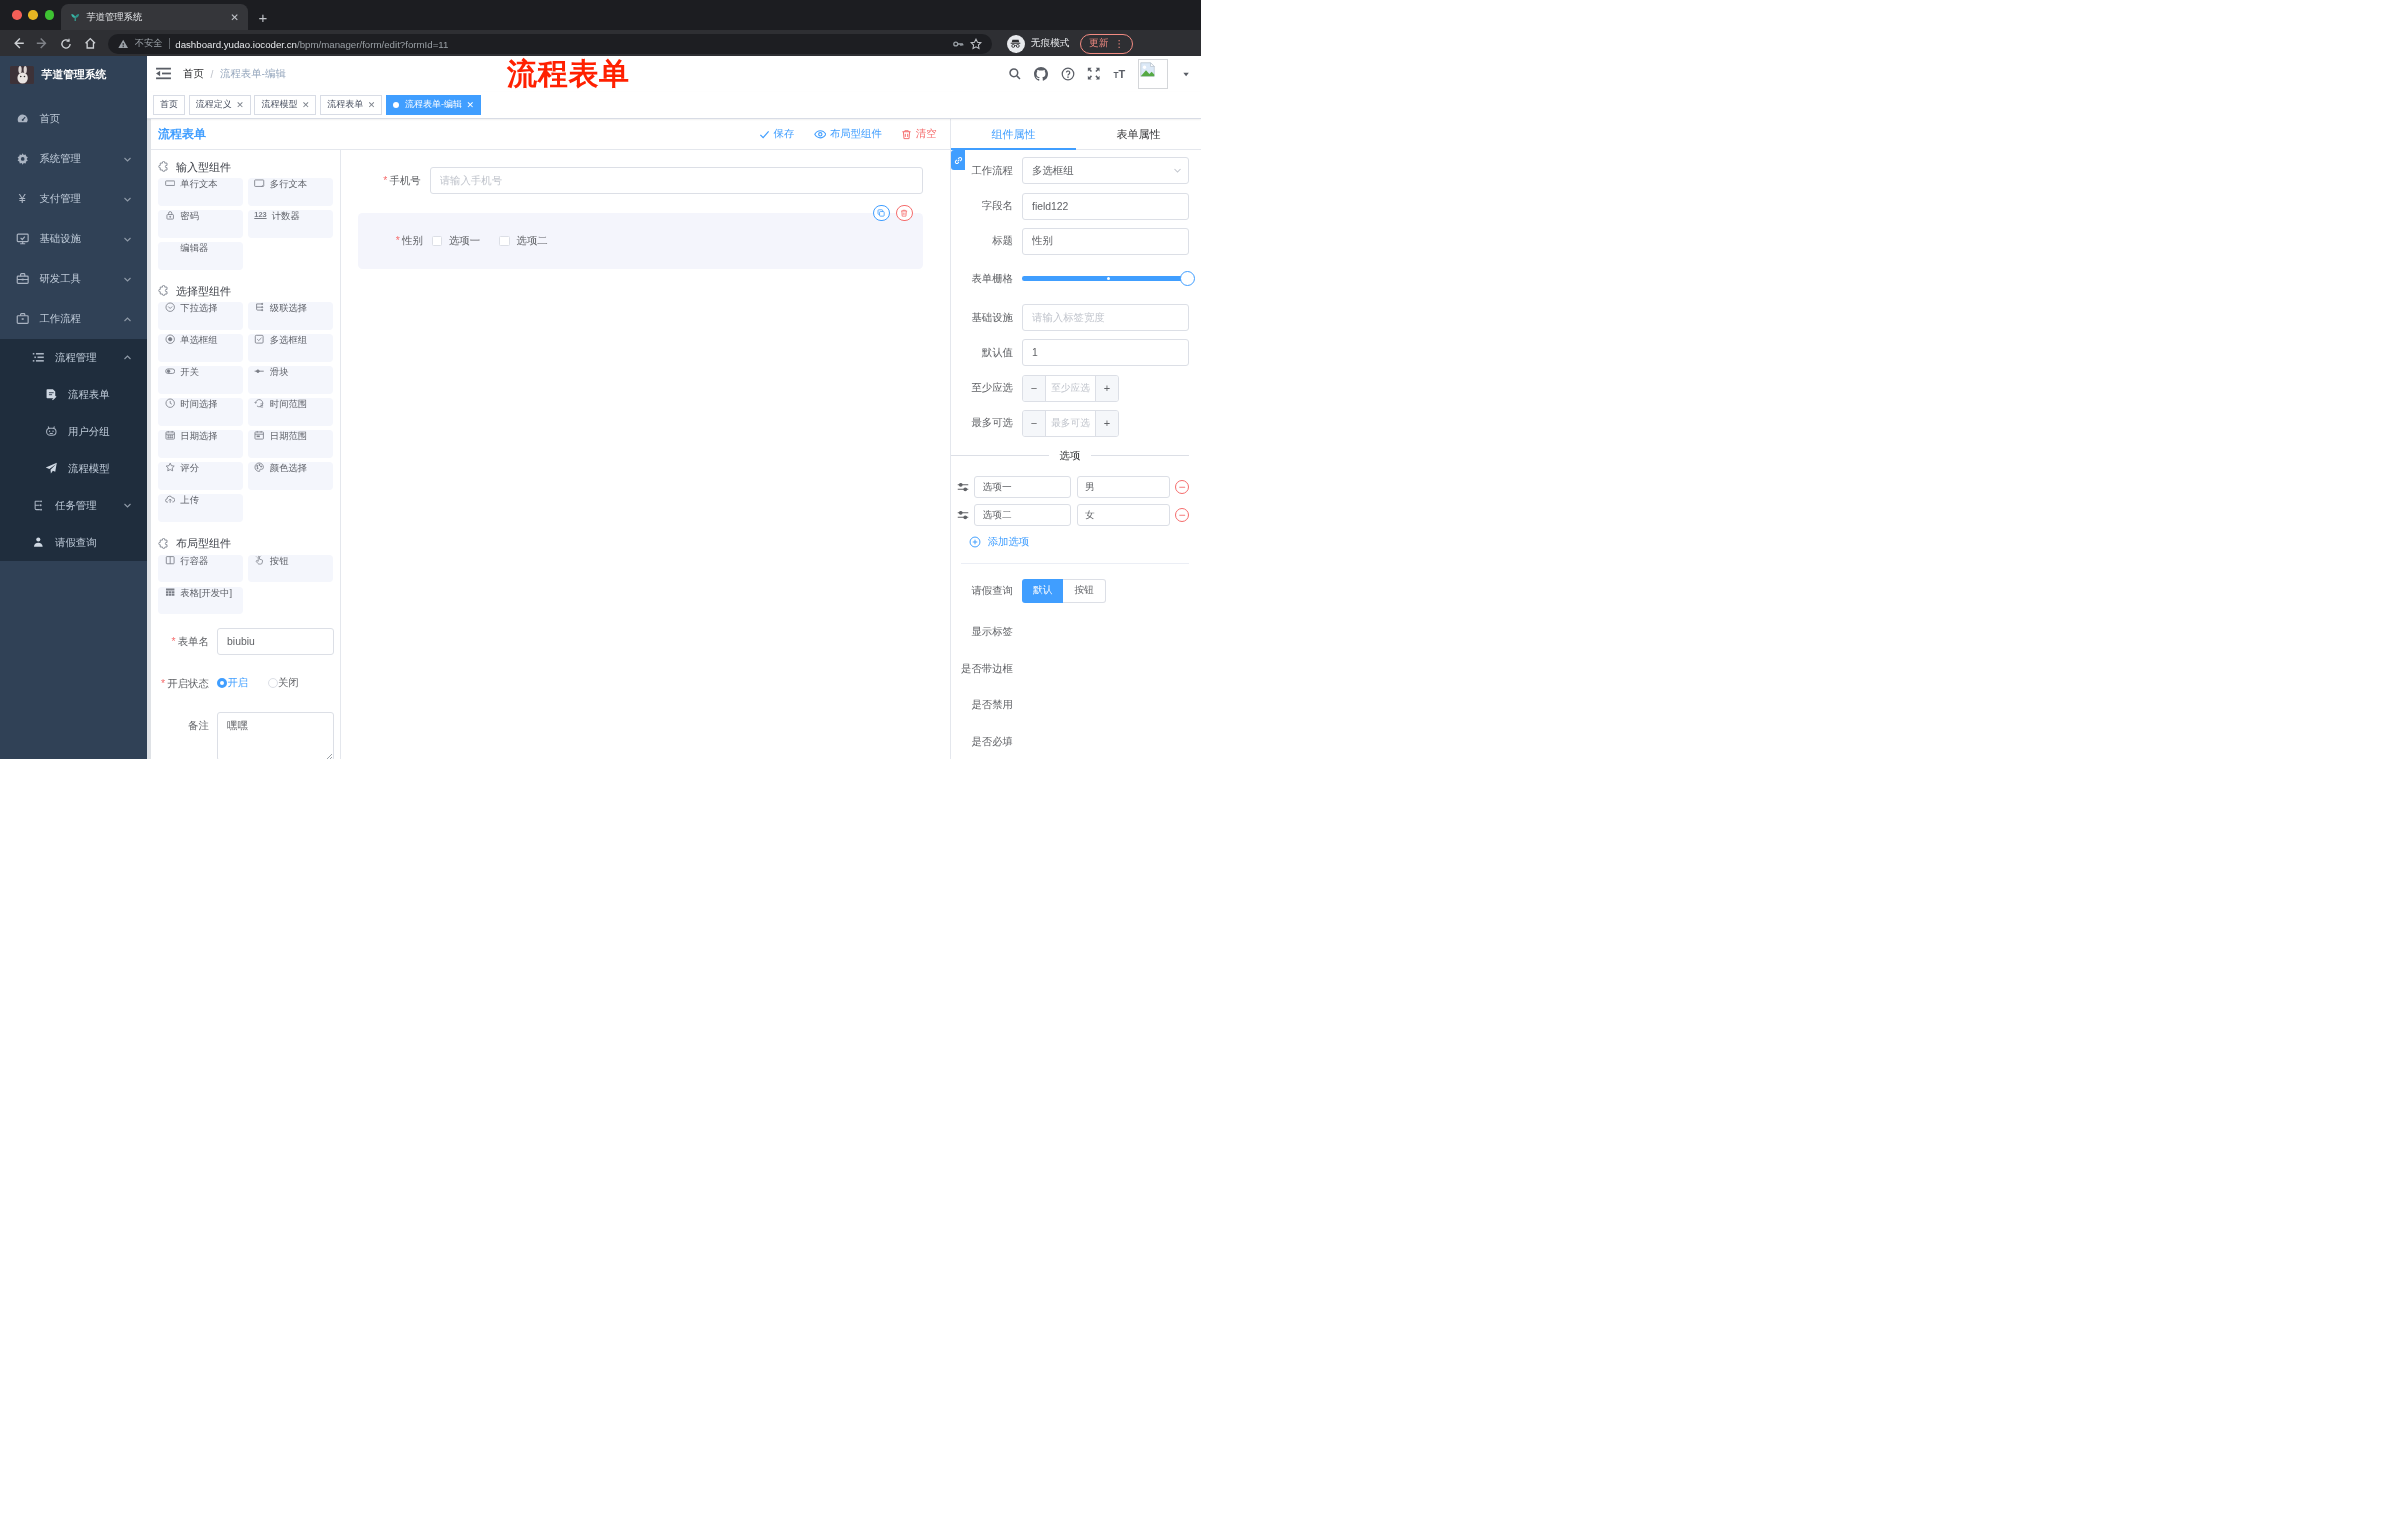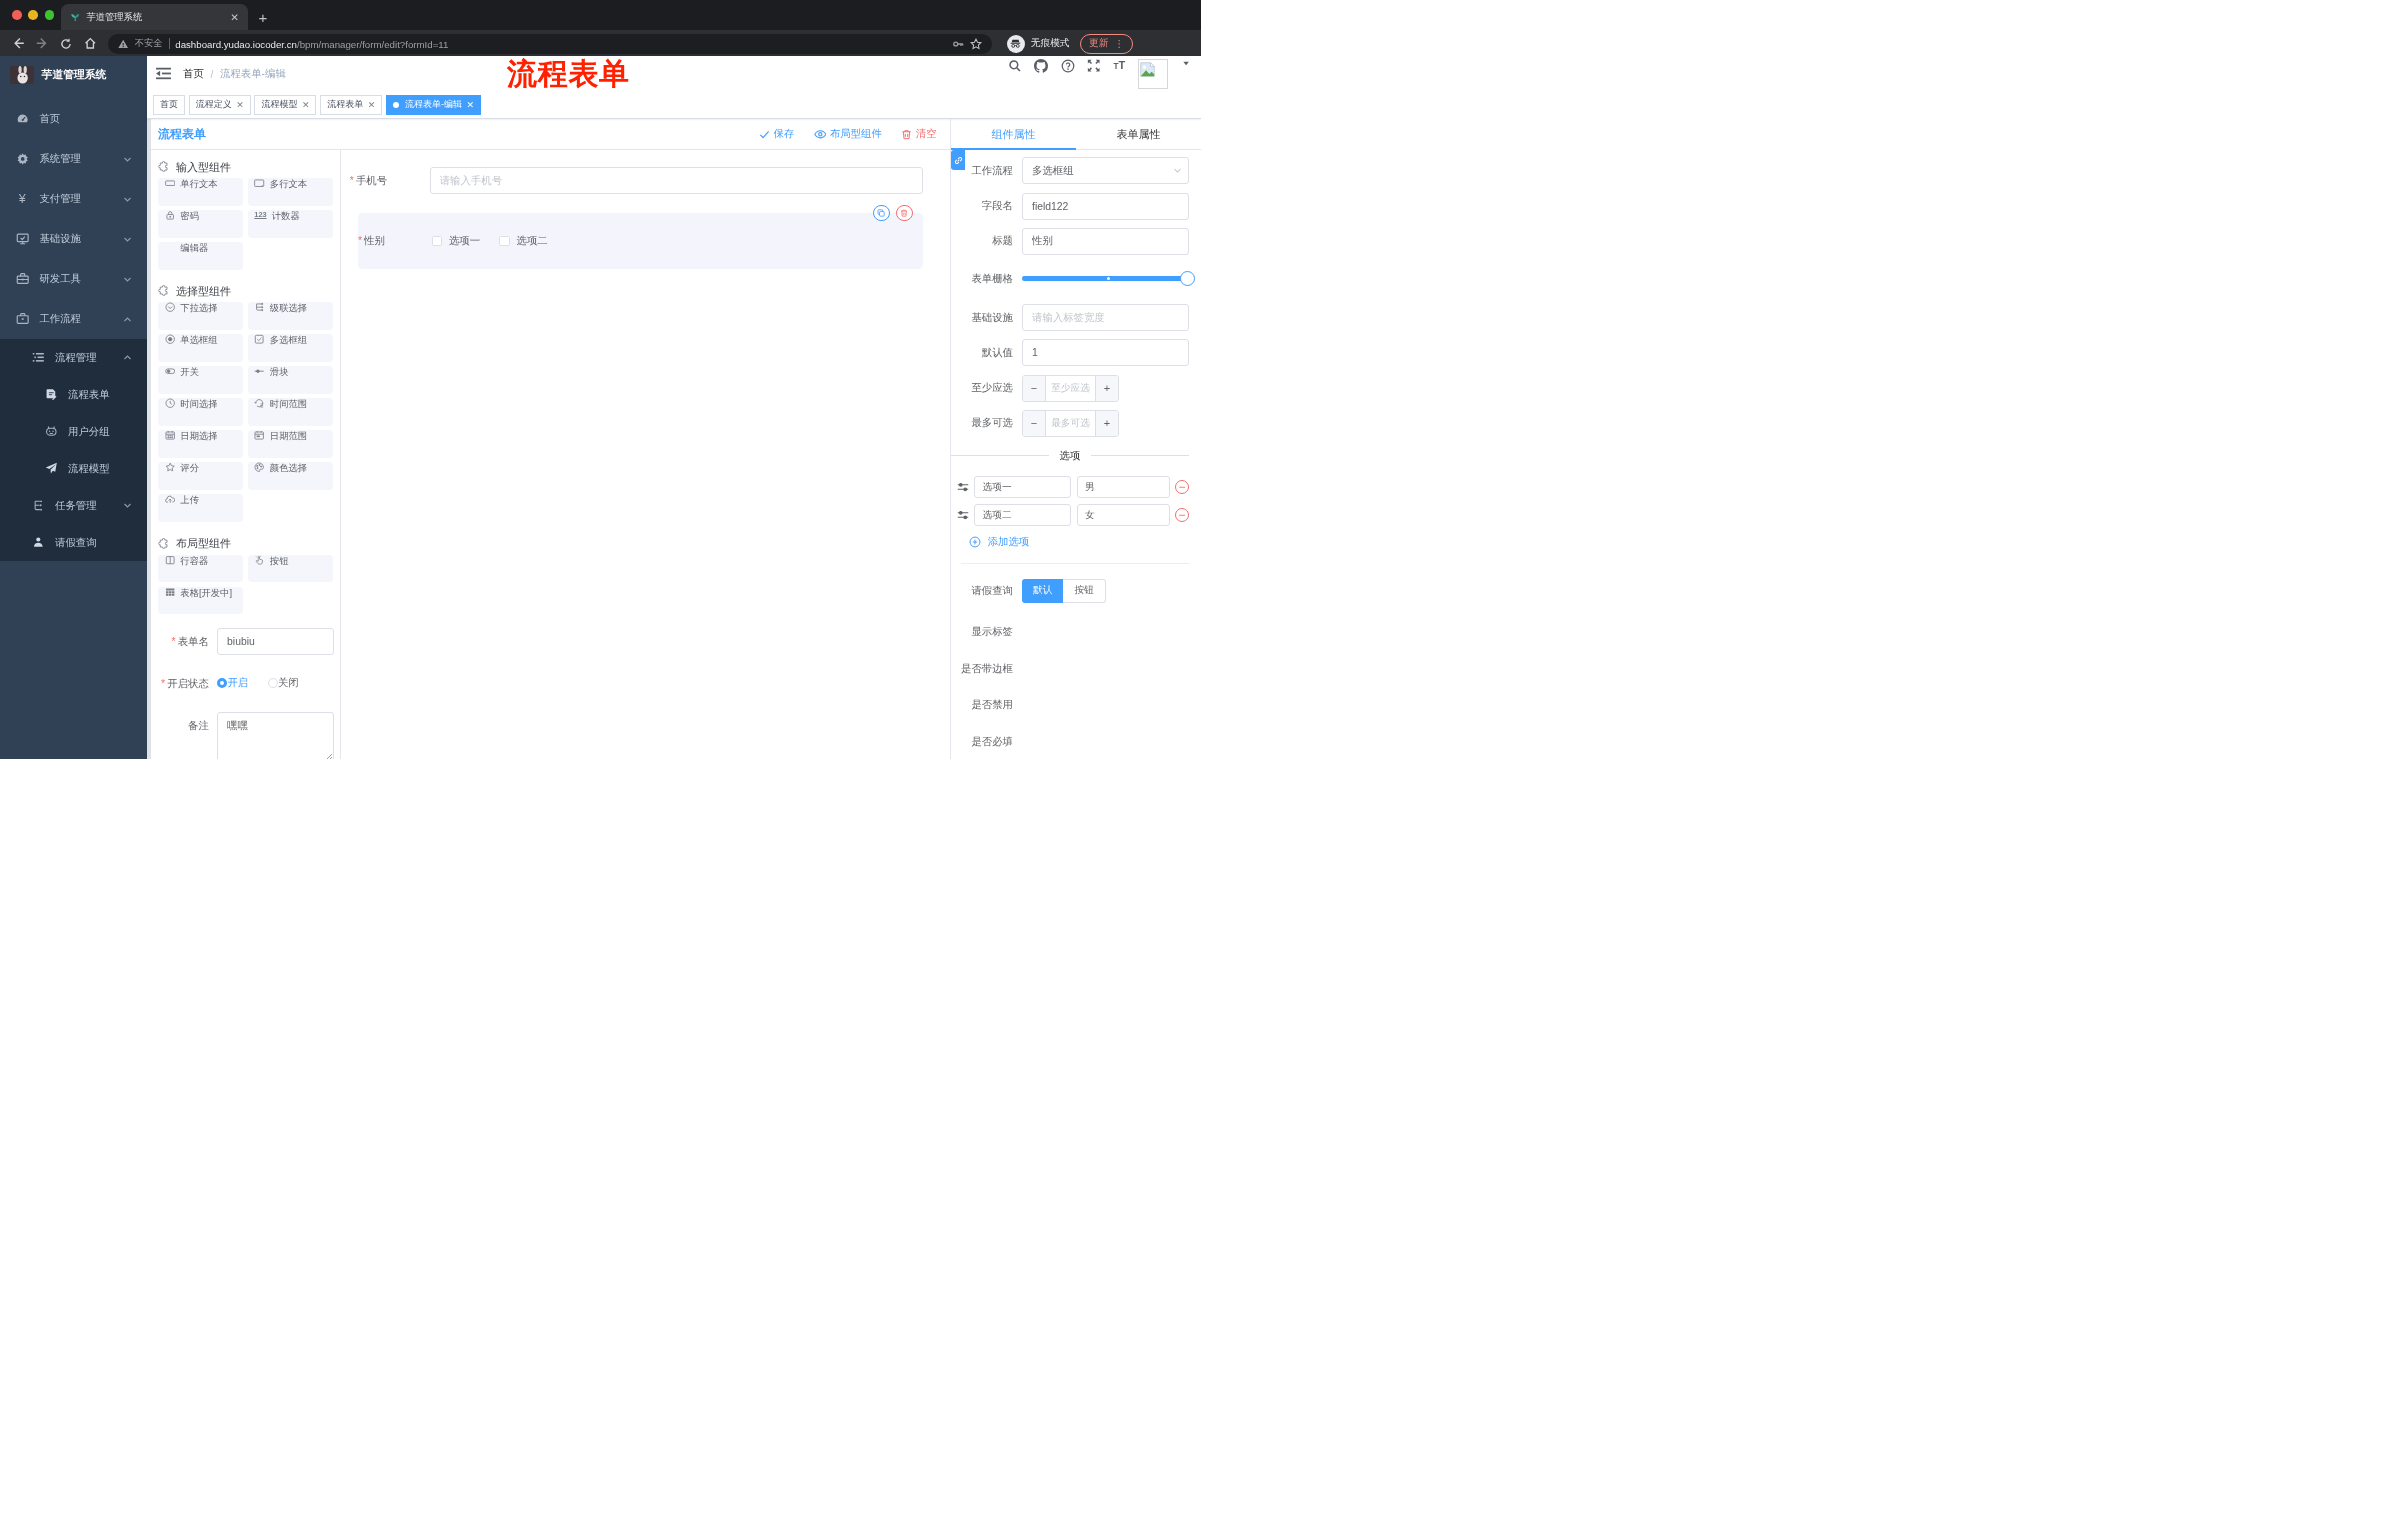--- a/index.html
+++ b/index.html
@@ -55,21 +55,21 @@
   .main { flex:1; display:flex; flex-direction:column; min-width:0; position:relative; }
 
   .app-header { height:36px; background:#fff; display:flex; align-items:center; padding:0 11px 0 9px; position:relative; flex:none; }
   .hamburger { color:#5a5e66; margin-right:12px; }
   .crumb { display:flex; align-items:center; gap:6.7px; font-size:10.4px; }
   .crumb-home { color:#303133; }
   .crumb-sep { color:#c0c4cc; }
   .crumb-cur { color:#97a8be; }
   .annotation { position:absolute; left:360px; top:0px; font-size:30px; font-weight:bold; color:#ff2000; letter-spacing:0.7px; line-height:36px; }
   .hd-sp { flex:1; }
-  .hd-icons { display:flex; gap:12.6px; color:#5a5e66; }
+  .hd-icons { display:flex; align-items:center; gap:12.6px; color:#5a5e66; }
   .avatar { width:30px; height:30px; border:0.7px solid #d4d6d9; background:#fff; position:relative; }
   .avatar svg { position:absolute; left:1.5px; top:1.5px; }
   .hd-caret { color:#5a5e66; margin-left:1.5px; }
 
   .tagsrow { height:27px; background:#fff; border-bottom:0.7px solid #d8dce5; box-shadow:0 0.7px 2.2px rgba(0,0,0,.10); display:flex; align-items:center; gap:3.7px; padding:0 6px; flex:none; position:relative; z-index:2; }
   .tag { height:19.3px; border:0.7px solid #d8dce5; background:#fff; color:#495060; font-size:9px; display:flex; align-items:center; padding:0 6px; gap:4.5px; }
   .tag .x { font-size:9px; color:#7d838c; }
   .tag.active { background:#409eff; border-color:#409eff; color:#fff; }
   .tag.active .x { color:#fff; }
   .tag.active::before { content:""; width:6px; height:6px; border-radius:50%; background:#fff; margin-right:1.5px; }
@@ -108,21 +108,21 @@
   .radio.on { color:#409eff; }
   .tarea { height:49px; resize:none; padding-top:5.2px; position:relative; font-family:inherit; }
   textarea.inp { line-height:15px; }
   .tawrap { position:relative; width:117px; }
   .tawrap::after { content:""; position:absolute; right:2.2px; bottom:3px; width:6.7px; height:6.7px;
      background:linear-gradient(135deg, transparent 45%, #9aa0a6 45%, #9aa0a6 52%, transparent 52%, transparent 70%, #9aa0a6 70%, #9aa0a6 77%, transparent 77%); }
 
   
   .canvas { flex:1; padding:17px 27px 0 9px; position:relative; min-width:0; }
   .frow { display:flex; align-items:center; }
-  .flabel { width:80px; flex:none; padding-right:9px; font-size:10.4px; color:#606266; }
+  .flabel { width:80px; flex:none; text-align:right; padding-right:9px; font-size:10.4px; color:#606266; }
   .selblock { margin:19.3px 0 0 8.2px; height:56px; background:#f4f5fc; border-radius:4.5px; position:relative; display:flex; align-items:center; }
   .selblock .flabel { width:74px; }
   .blk-actions { position:absolute; top:-8.2px; right:10.4px; display:flex; gap:6.7px; }
   .cbtn { width:16.3px; height:16.3px; border-radius:50%; background:#fff; display:flex; align-items:center; justify-content:center; }
   .cbtn.copy { border:0.7px solid #409eff; color:#409eff; }
   .cbtn.del { border:0.7px solid #f56c6c; color:#f56c6c; }
   .cbox { display:flex; align-items:center; gap:6.7px; margin-right:19.3px; font-size:10.4px; color:#606266; }
   .cb { width:10.4px; height:10.4px; border:0.7px solid #dcdfe6; border-radius:1.5px; background:#fff; }
 
   

